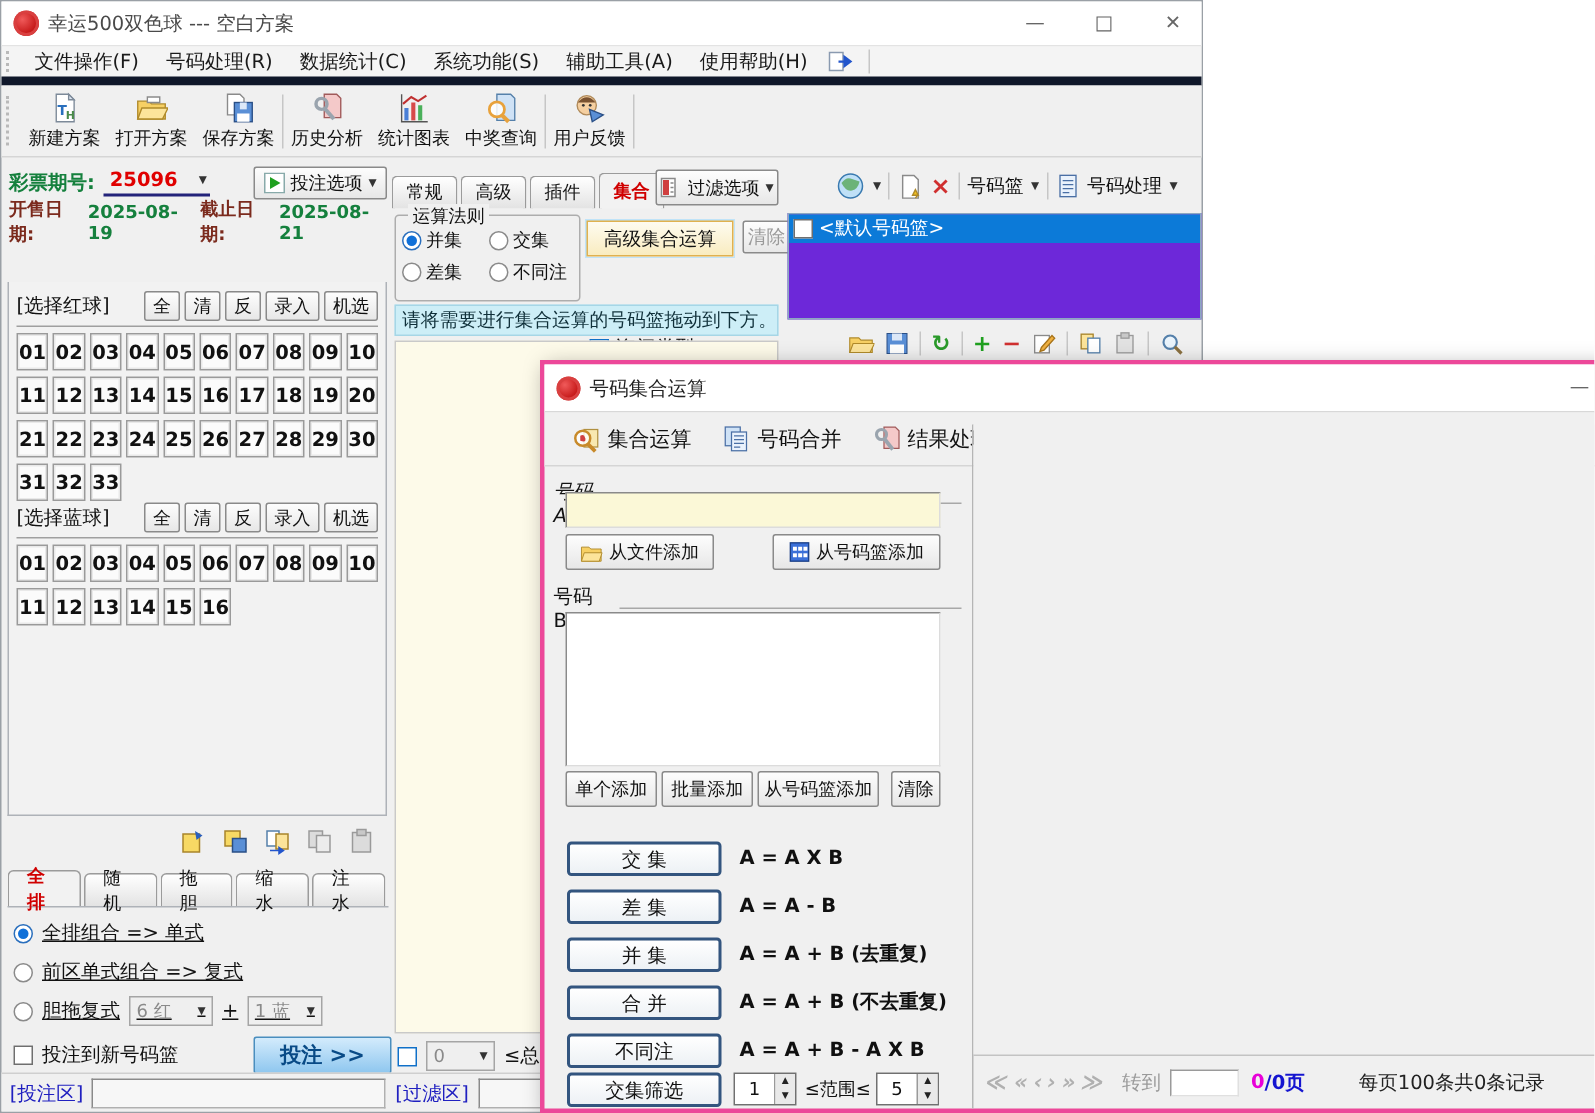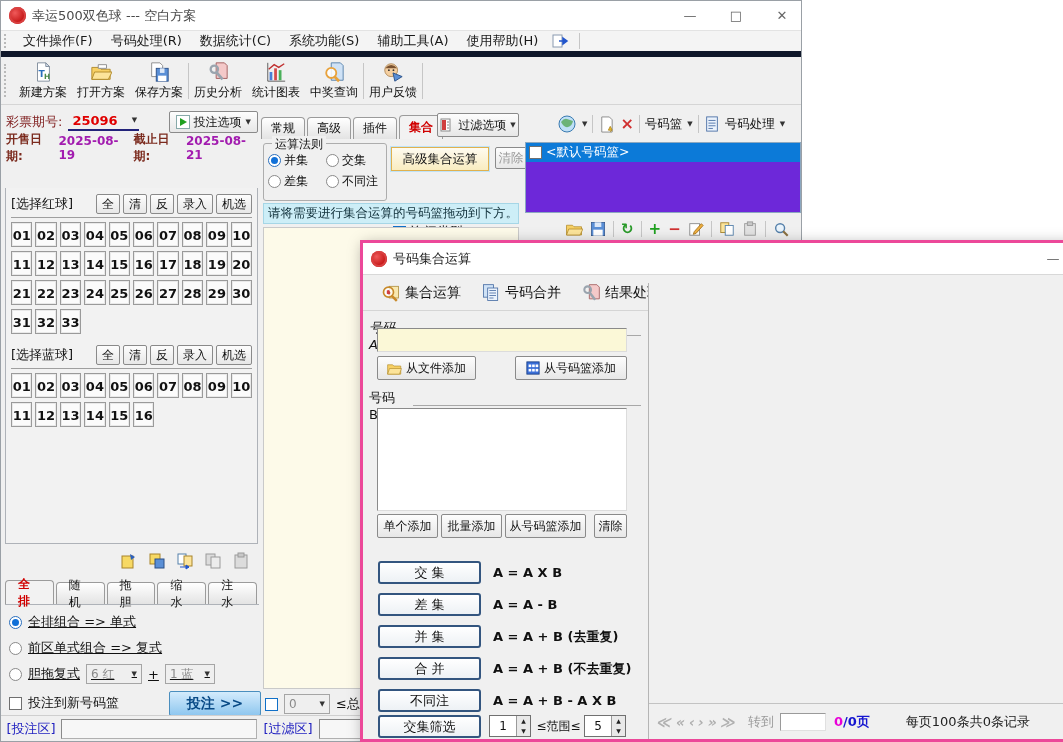--- a/index.html
+++ b/index.html
@@ -39,27 +39,27 @@
   .winctl span{width:18px;text-align:center;color:#666;font-size:13px;}
   .menubar{position:absolute;left:0;top:30px;width:100%;height:26px;background:#f4f4f4;display:flex;align-items:center;
            border-bottom:6px solid #0f172a;box-sizing:border-box;}
   .menu-item{padding:3px 9px;font-size:13px;color:#1a1a1a;}
   .mtoolbar{position:absolute;left:0;top:56px;width:100%;height:48px;background:#f0f0f0;display:flex;align-items:center;
             border-bottom:1px solid #d5d5d5;box-sizing:border-box;}
   .tbtn{display:flex;flex-direction:column;align-items:center;justify-content:center;width:58px;height:44px;gap:1px;}
   .tbtn span{font-size:12px;}
   
   .row-issue{position:absolute;left:5px;top:108px;width:252px;height:26px;display:flex;align-items:center;}
-  .lbl-issue{color:#7f1d1d;font-weight:normal;font-size:13px;}
+  .lbl-issue{color:#15803d;font-weight:bold;font-size:13px;}
   .issue-combo{display:inline-flex;align-items:center;gap:14px;border-bottom:2px solid #23237a;margin-left:6px;padding:0 2px 1px 4px;}
   .issue-combo b{color:#e00000;font-size:13px;}
   .bet-opt-btn{margin-left:auto;height:22px;padding:0 6px;font-size:12px;}
   .row-dates{position:absolute;left:5px;top:136px;width:252px;height:22px;display:flex;align-items:center;gap:3px;font-size:12px;}
   .d-lbl{color:#7b2a1d;font-weight:bold;}
-  .d-val{color:#a21caf;font-weight:bold;}
+  .d-val{color:#15803d;font-weight:bold;}
   .select-tabs{position:absolute;left:4px;top:162px;width:254px;height:25px;display:flex;align-items:flex-end;border-bottom:1px solid #aeb2b8;box-sizing:border-box;}
   .ball-panel{position:absolute;left:4px;top:187px;width:253px;height:356px;border:1px solid #aeb2b8;border-top:none;
               background:#f2f2f2;box-sizing:border-box;padding:5px 5px;}
   .sec-head{display:flex;align-items:center;height:22px;gap:3px;}
   .sec-title{font-size:13px;margin-right:auto;}
   .hr{height:1px;background:#9f9f9f;margin:2px 0 4px 0;}
   .ballgrid{display:grid;grid-template-columns:repeat(10,1fr);gap:4px 3px;}
   .ballcell{height:25px;line-height:25px;text-align:center;font-weight:bold;font-size:13px;background:#fbfbfb;
             border:1px solid #9a9a9a;box-shadow:inset 0 0 0 1px #e9e9e9;box-sizing:border-box;}
   .clip-row{position:absolute;left:4px;top:549px;width:253px;height:22px;display:flex;align-items:center;justify-content:flex-end;gap:10px;padding-right:8px;box-sizing:border-box;}
@@ -307,21 +307,21 @@
           <span class="ballcell">25</span>
           <span class="ballcell">26</span>
           <span class="ballcell">27</span>
           <span class="ballcell">28</span>
           <span class="ballcell">29</span>
           <span class="ballcell">30</span>
           <span class="ballcell">31</span>
           <span class="ballcell">32</span>
           <span class="ballcell">33</span>
         </div>
-      <div class="sec-head" style="margin-top:10px;text-align:right;">
+      <div class="sec-head" style="text-align:right;">
         <span class="sec-title">[选择蓝球]</span>
         <span style="display:flex;gap:3px;">
 
         <span class="btn small">全</span>
             <span class="btn small">清</span>
             <span class="btn small">反</span>
             <span class="btn small">录入</span>
             <span class="btn small">机选</span>
           </span>
       </div>

